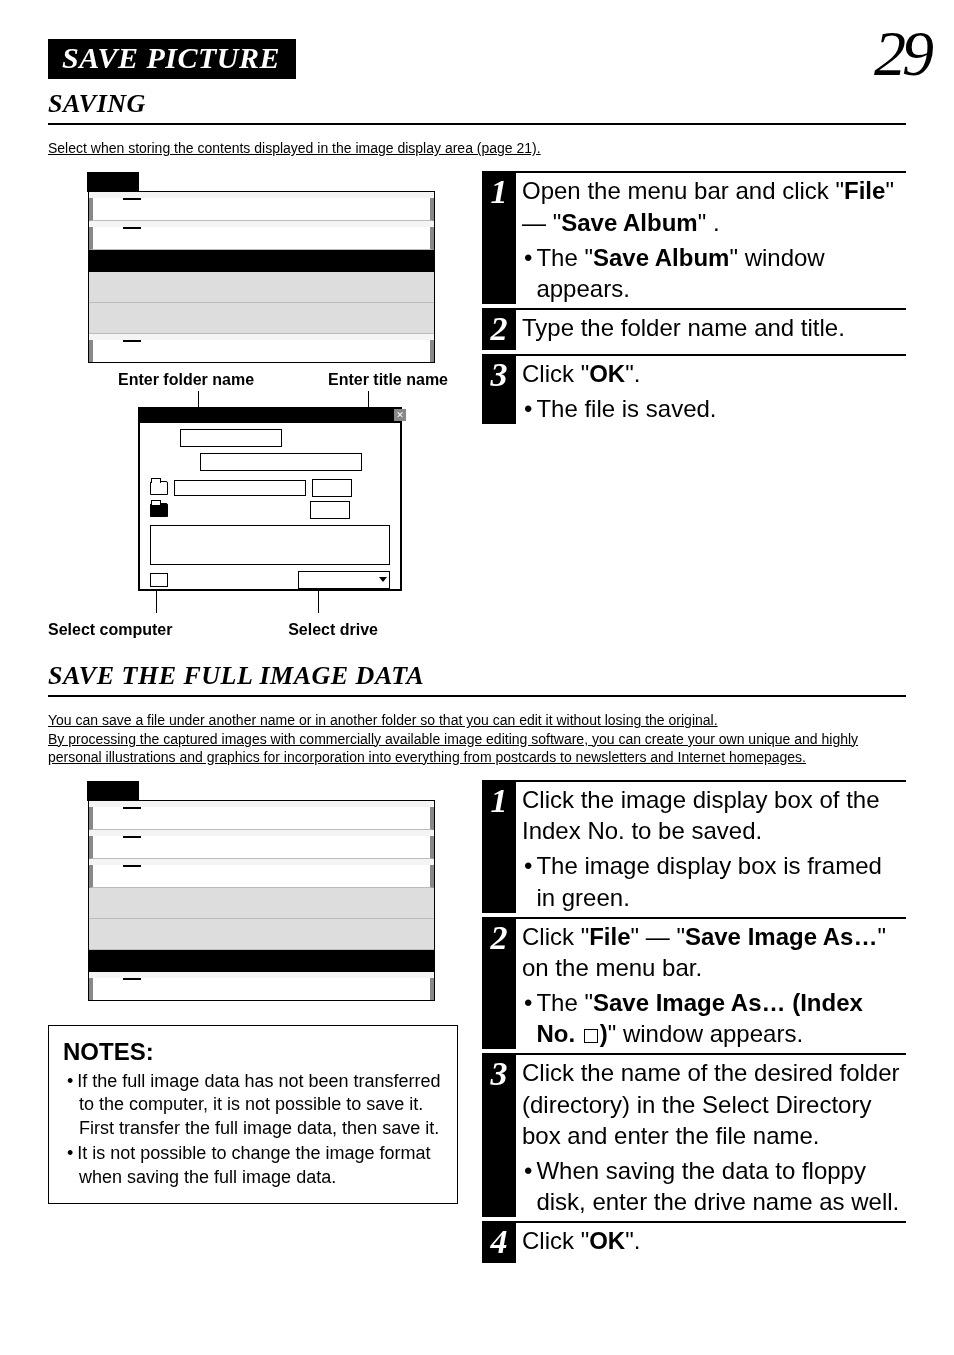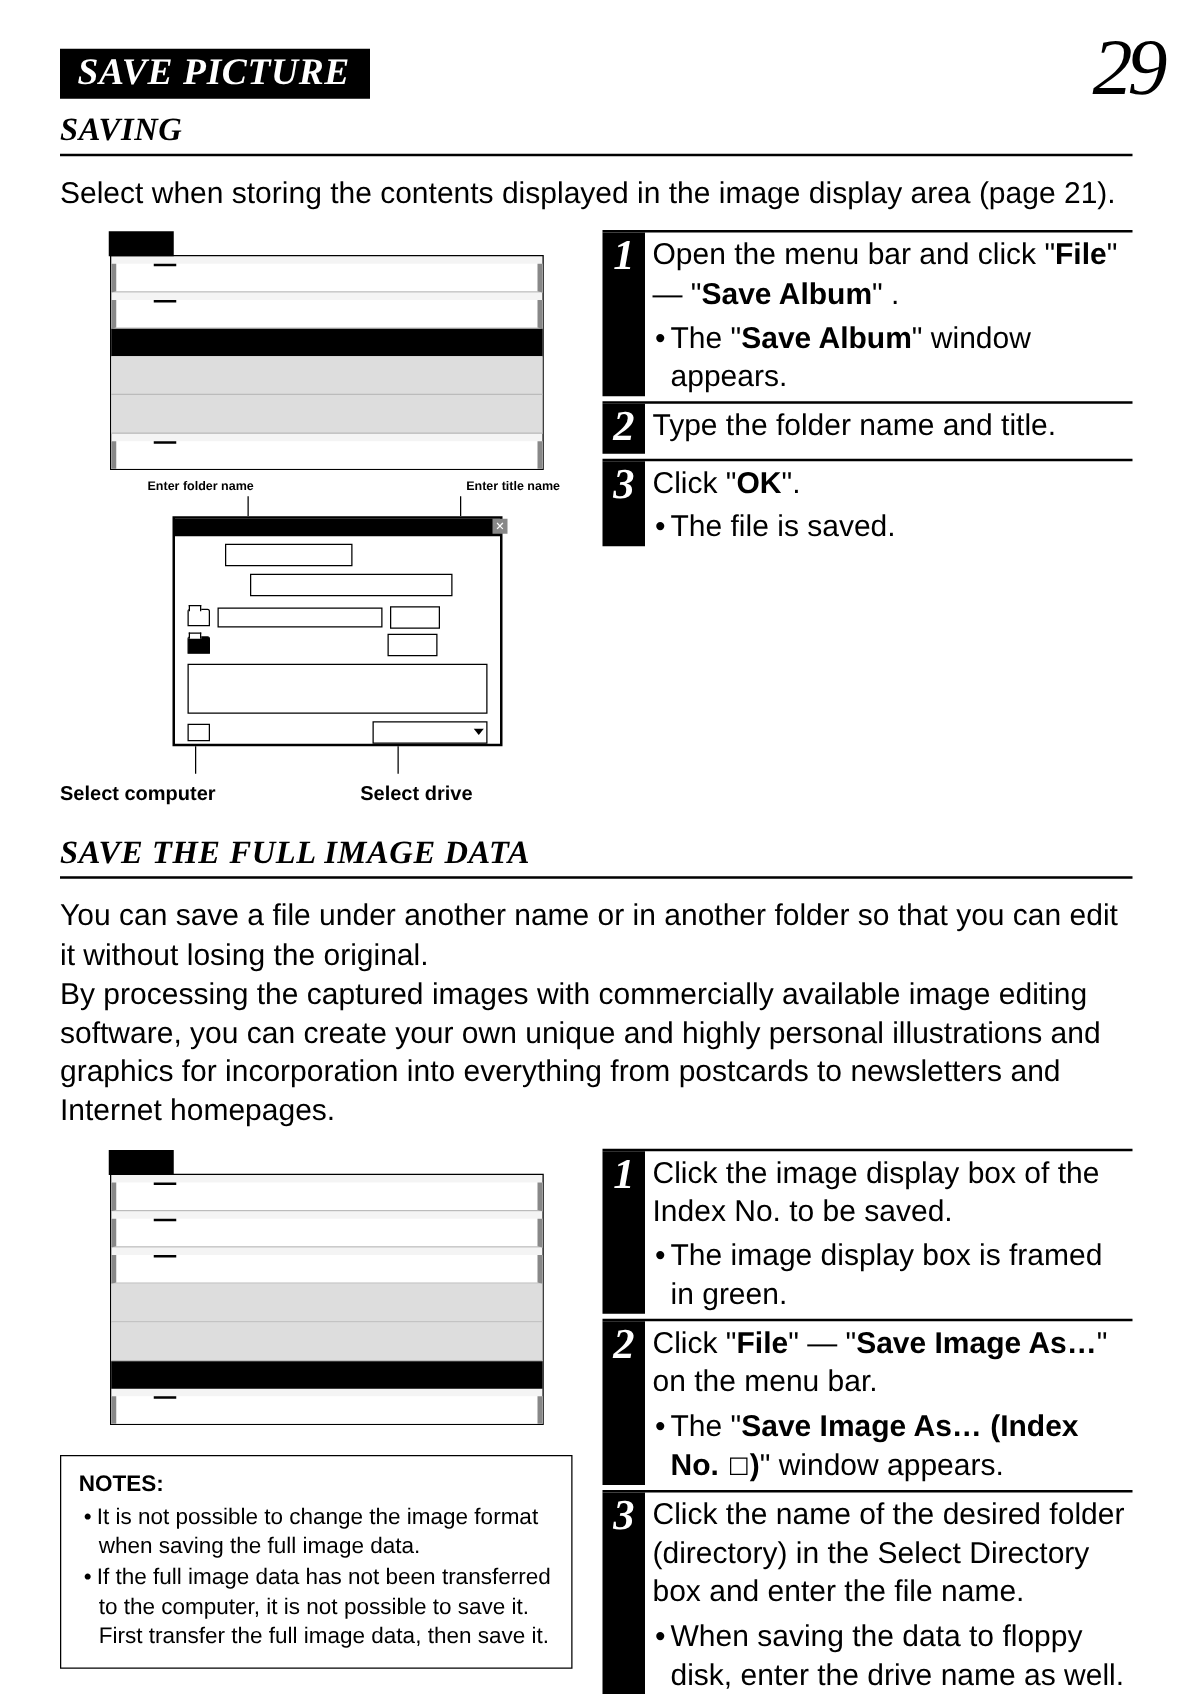--- a/index.html
+++ b/index.html
@@ -47,24 +47,25 @@
     font-size: 26px;
     margin: 10px 0 0 0;
     letter-spacing: 0.5px;
   }
   .rule {
     border: none;
     border-top: 2px solid #000;
     margin: 4px 0 14px 0;
   }
   .body-text {
-    font-size: 24px;
+    font-size: 14px;
     line-height: 1.3;
     margin: 0 0 14px 0;
     font-weight: 300;
+    text-decoration: underline;
   }
   .two-col {
     display: flex;
     gap: 24px;
   }
   .col-left {
     flex: 0 0 410px;
   }
   .col-right {
     flex: 1;
@@ -134,21 +135,21 @@
   .ph-row-grey {
     background: #ddd;
     height: 30px;
     border-bottom: 1px solid #bbb;
   }
 
   .callout-row {
     display: flex;
     justify-content: space-between;
     font-weight: 700;
-    font-size: 10px;
+    font-size: 16px;
     margin: 8px 0 2px 70px;
     width: 330px;
   }
   .callout-row-below {
     display: flex;
     justify-content: space-between;
     font-weight: 700;
     font-size: 16px;
     margin: 8px 0 0 0px;
     width: 330px;
@@ -216,21 +217,21 @@
   }
 
   .notes-box {
     border: 1px solid #000;
     padding: 12px 14px;
     margin-top: 24px;
     width: 380px;
   }
   .notes-title {
     font-weight: 700;
-    font-size: 18px;
+    font-size: 24px;
     margin-bottom: 4px;
   }
   .notes-box ul {
     margin: 0;
     padding-left: 16px;
     font-size: 18px;
     line-height: 1.3;
     font-weight: 300;
   }
   .notes-box li { margin-bottom: 2px; list-style: none; text-indent: -12px;}
@@ -366,22 +367,22 @@
         <div class="ph-row-grey"></div>
         <div class="ph-row-dark"></div>
         <div style="background:#fff; height:22px; border-left:4px solid #888;border-right:4px solid #888;">
           <div style="margin:6px 0 0 30px; width:18px; height:2px; background:#000;"></div>
         </div>
       </div>
 
       <div class="notes-box">
         <div class="notes-title">NOTES:</div>
         <ul id="notes-list">
+            <li>If the full image data has not been transferred to the computer, it is not possible to save it.  First transfer the full image data, then save it.</li>
             <li>It is not possible to change the image format when saving the full image data.</li>
-            <li>If the full image data has not been transferred to the computer, it is not possible to save it.  First transfer the full image data, then save it.</li>
           </ul>
       </div>
     </div>
 
     <div class="col-right" id="s2steps">
         <div class="step-row">
           <div class="step-num">1</div>
           <div class="step-body">
             <div>Click the image display box of the Index No. to be saved.</div>
             <div class="bullet">

